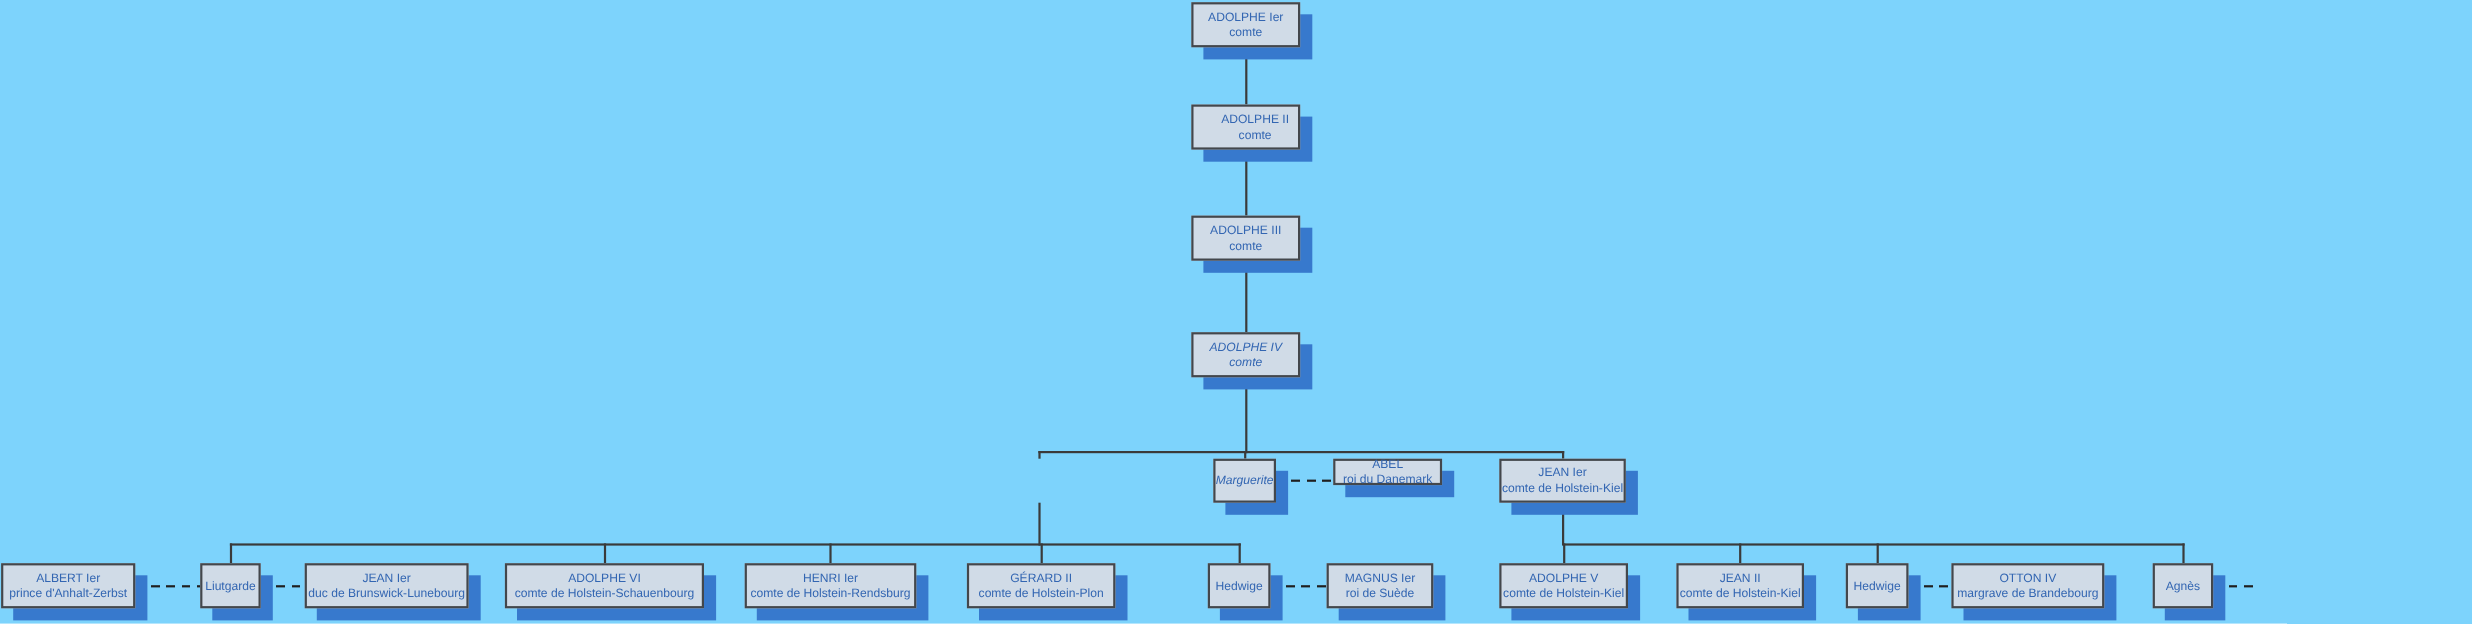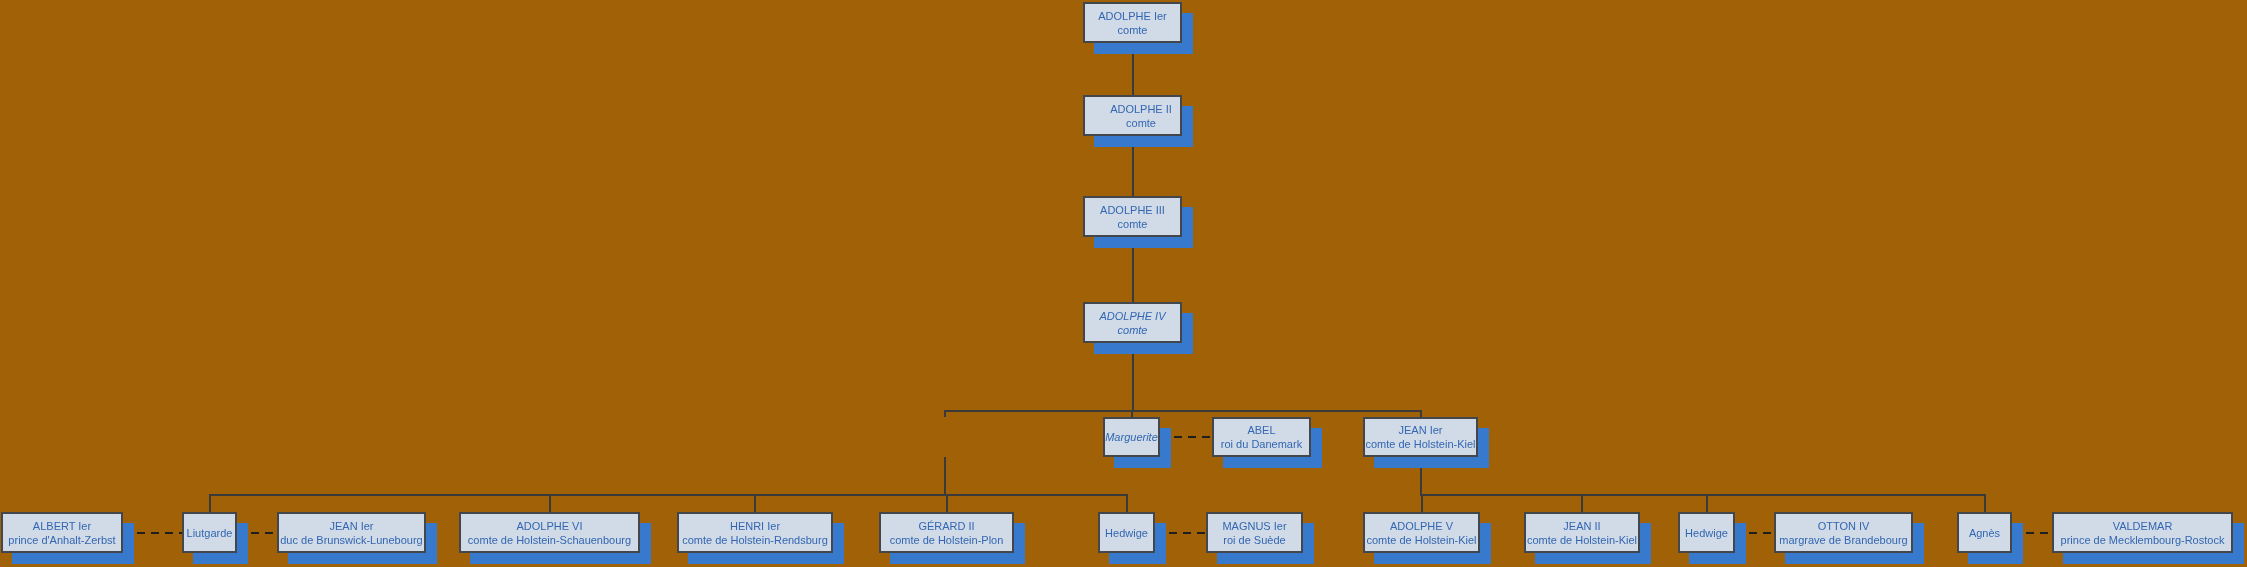--- a/index.html
+++ b/index.html
@@ -4,21 +4,21 @@
 <style>
   html, body {
     margin: 0;
     padding: 0;
     background: #ffffff;
     font-family: "Liberation Sans", sans-serif;
   }
   #canvas {
     position: relative;
     overflow: hidden;
-    background: #a16207;
+    background: #7dd3fc;
   }
   .node {
     position: absolute;
     box-sizing: border-box;
     background: #d0dbe7;
     border: 2px solid #43474c;
     box-shadow: 11px 11px 0 #3779cd;
     display: flex;
     flex-direction: column;
     align-items: center;
@@ -86,21 +86,21 @@
       <span>ADOLPHE III</span>
       <span>comte</span>
     </div>
     <div class="node" style="left: 1083px; top: 302px; width: 99px; height: 41px; font-style: italic;">
       <span>ADOLPHE IV</span>
       <span>comte</span>
     </div>
     <div class="node" style="left: 1103px; top: 417px; width: 57px; height: 40px; font-style: italic;">
       <span>Marguerite</span>
     </div>
-    <div class="node" style="left: 1212px; top: 417px; width: 99px; height: 40px;">
+    <div class="node" style="left: 1212px; top: 417px; width: 99px; height: 24px;">
       <span>ABEL</span>
       <span>roi du Danemark</span>
     </div>
     <div class="node" style="left: 1363px; top: 417px; width: 115px; height: 40px;">
       <span>JEAN Ier</span>
       <span>comte de Holstein-Kiel</span>
     </div>
     <div class="node" style="left: 1px; top: 512px; width: 122px; height: 41px;">
       <span>ALBERT Ier</span>
       <span>prince d'Anhalt-Zerbst</span>
@@ -142,17 +142,13 @@
     <div class="node" style="left: 1678px; top: 512px; width: 57px; height: 41px;">
       <span>Hedwige</span>
     </div>
     <div class="node" style="left: 1774px; top: 512px; width: 139px; height: 41px;">
       <span>OTTON IV</span>
       <span>margrave de Brandebourg</span>
     </div>
     <div class="node" style="left: 1957px; top: 512px; width: 55px; height: 41px;">
       <span>Agnès</span>
     </div>
-    <div class="node" style="left: 2052px; top: 512px; width: 181px; height: 41px;">
-      <span>VALDEMAR</span>
-      <span>prince de Mecklembourg-Rostock</span>
-    </div>
   </div>
 
 </body></html>

